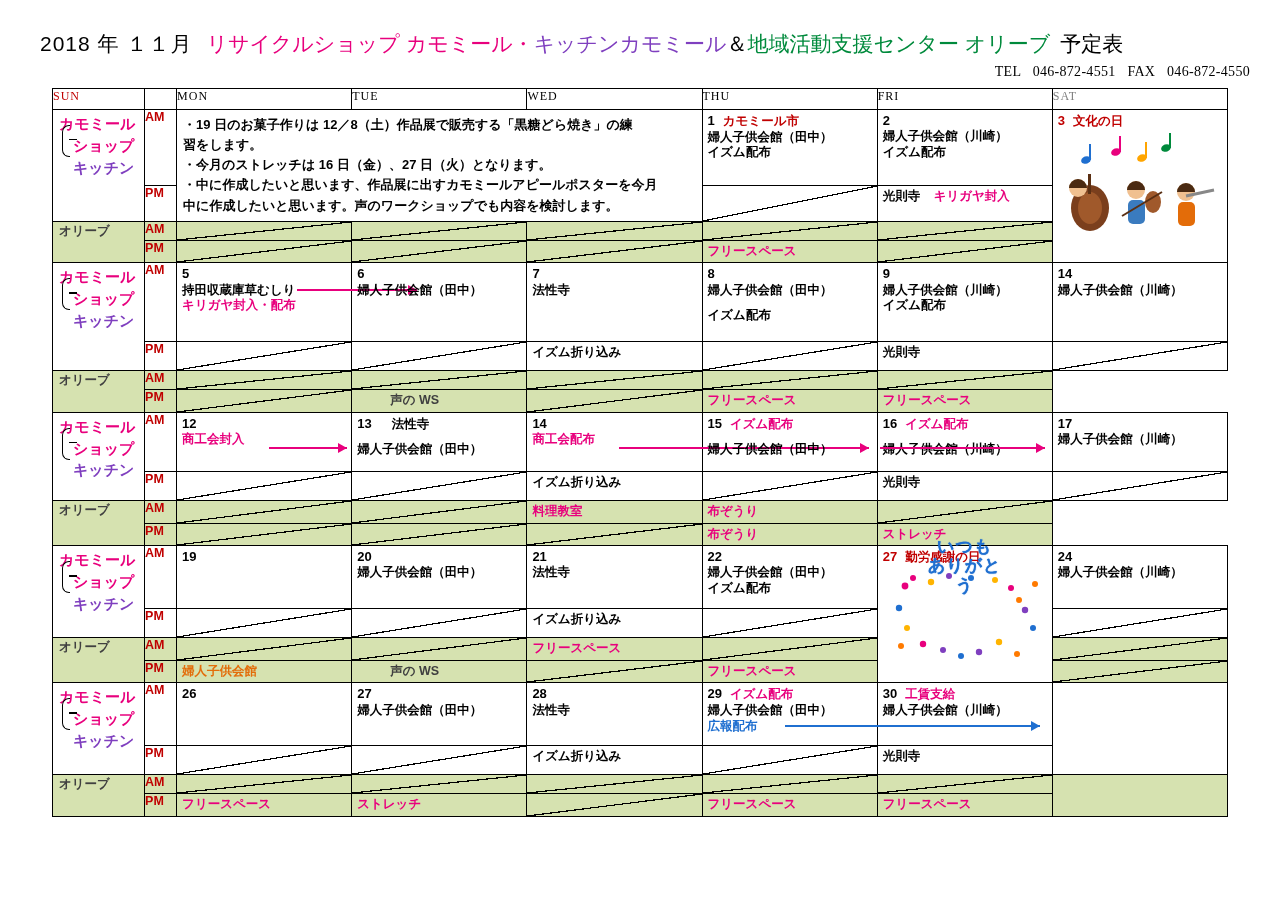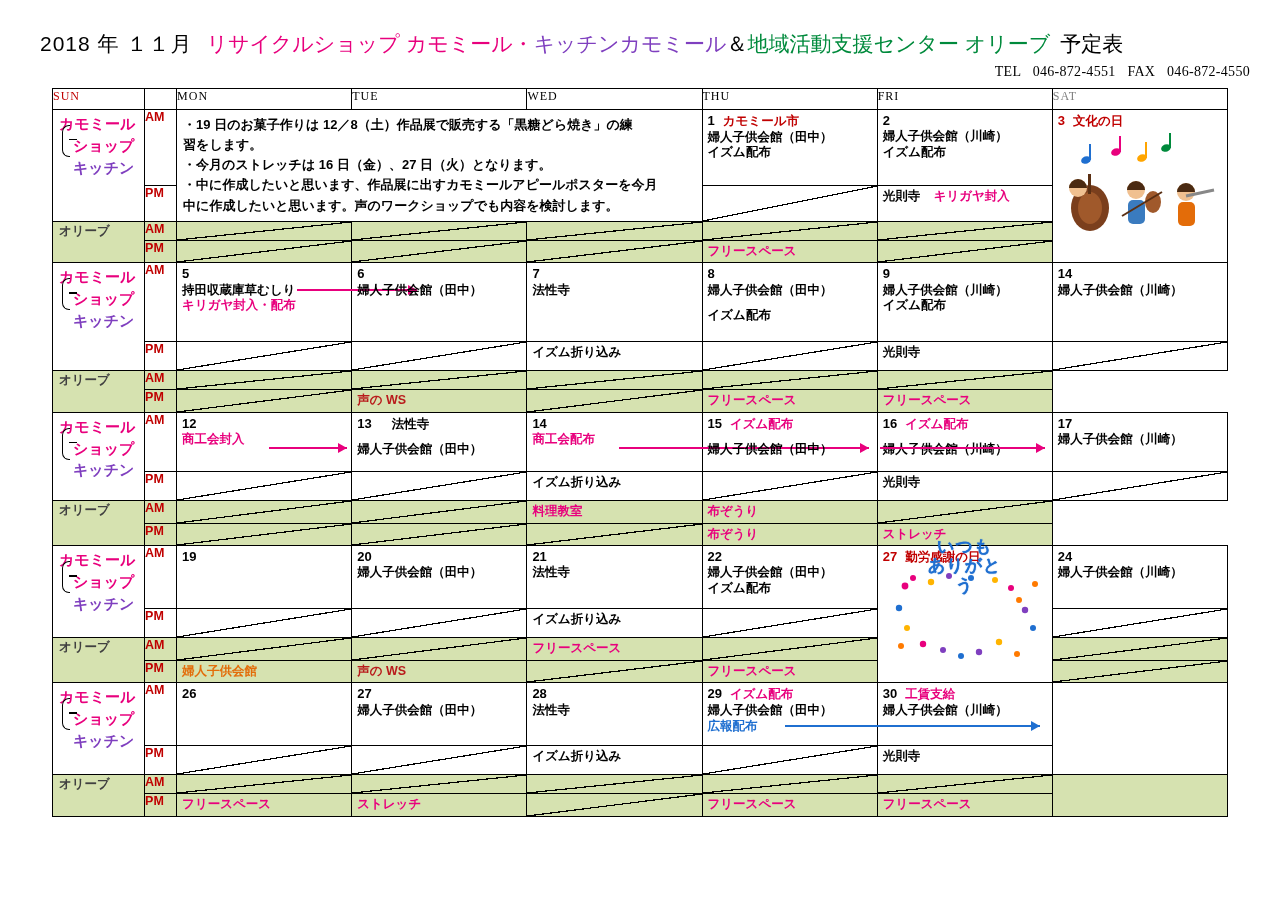--- a/index.html
+++ b/index.html
@@ -98,21 +98,21 @@
   tr.olive td{background:#d6e2b0;}
   tr.olive td.lbl-olive-cell{background:#d6e2b0;}
 
   
   .cell{padding:3px 5px 3px 5px;position:relative;height:100%;box-sizing:border-box;}
   .dnum{color:#000;font-size:13px;}
   .ev{display:block;}
   .blk{color:#000;}
   .pink{color:#e8007d;}
   .red{color:#c00000;}
-  .purple{color:#b91c1c;}
+  .purple{color:#404040;margin-left:33px;}
   .blue{color:#1f6fd0;}
   .orange{color:#e36c09;}
   .row-inline{display:flex;gap:8px;align-items:baseline;}
 
   
   .diag{position:relative;}
   .diag:before{
     content:"";position:absolute;left:0;top:0;width:100%;height:100%;
     background:linear-gradient(to right bottom,
        rgba(0,0,0,0) calc(50% - 0.6px),

